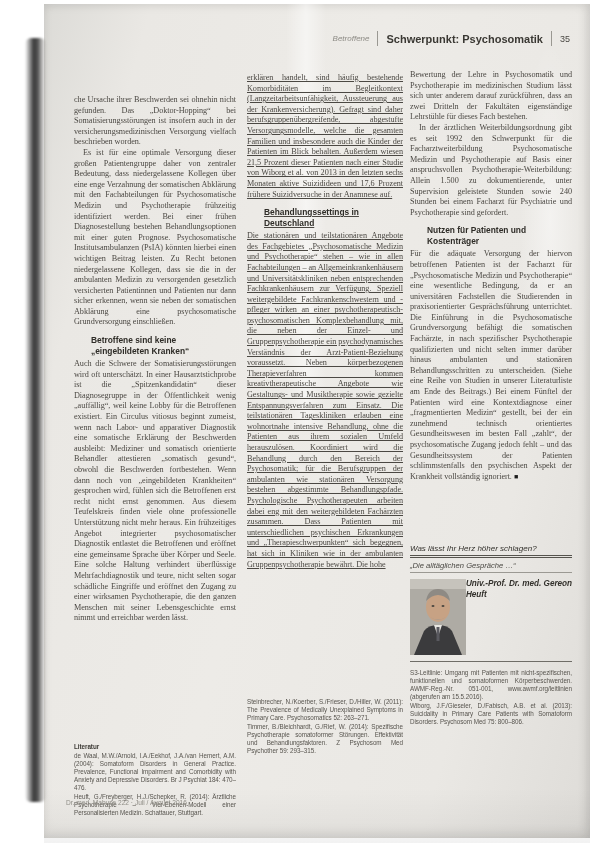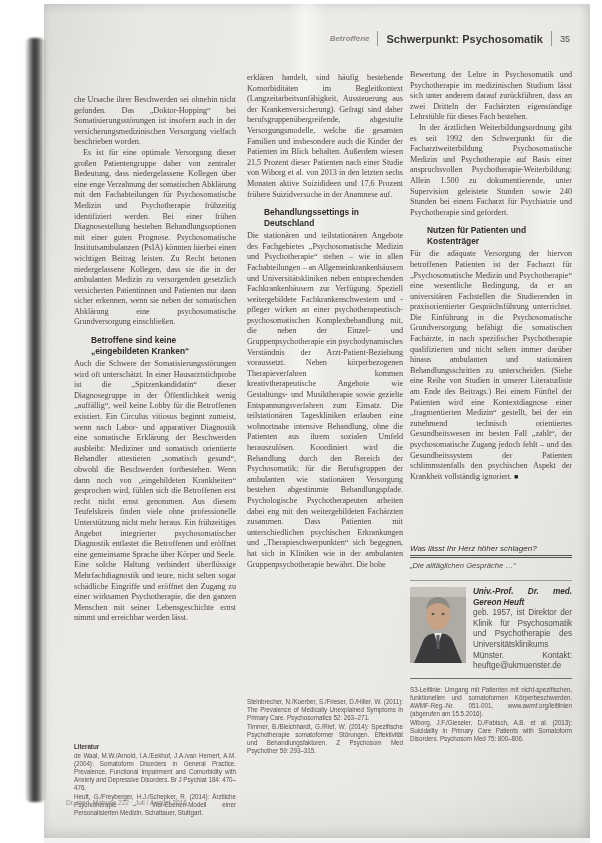--- a/index.html
+++ b/index.html
@@ -24,34 +24,34 @@
   .sheen2{position:absolute;left:520px;top:40px;width:60px;height:360px;
     background:radial-gradient(closest-side, rgba(255,255,255,0.45), rgba(255,255,255,0));}
   .shade-bottom{position:absolute;left:44px;bottom:0;width:546px;height:55px;
     background:linear-gradient(to bottom, rgba(0,0,0,0), rgba(0,0,0,0.05));}
 
   
   .runhead{
     position:absolute;top:31px;right:32px;display:flex;align-items:center;gap:8px;
     font-family:"Liberation Sans", sans-serif;
   }
-  .runhead .rubric{font-size:8px;font-style:italic;color:#8d8b85;font-weight:bold;}
+  .runhead .rubric{font-size:8px;font-style:italic;color:#8d8b85;}
   .runhead .divider{width:1px;height:15px;background:#9a9892;}
   .runhead .section{font-size:11px;font-weight:bold;color:#3a3833;}
   .runhead .pagenum{font-size:9px;color:#4a4843;}
 
   
   .article{position:absolute;left:74px;top:0;width:498px;height:843px;filter:blur(0.25px);}
   .col{position:absolute;color:#4b4843;}
   .col1{left:0;  top:95px;width:162px;height:712px;}
   .col2{left:173px;top:73px;width:156px;height:734px;}
   .col3{left:336px;top:70px;width:162px;height:737px;}
   .colbody{overflow:hidden;}
   .col1 .colbody{height:642px;}
-  .col2 .colbody{height:618px;}
+  .col2 .colbody{height:618px;text-decoration:underline;}
   .col3 .colbody{height:437px;}
   .col p{
     margin:0;font-size:8.2px;line-height:10.6px;text-align:justify;
     letter-spacing:-0.05px;hyphens:auto;
   }
   .col p.indent{text-indent:9px;}
   h3.xhead{
     margin:7px 0 3px 0;font-family:"Liberation Sans", sans-serif;
     font-size:8.4px;line-height:10.5px;font-weight:bold;color:#2e2c27;padding-left:17px;
   }
@@ -69,23 +69,23 @@
   .authorbox{
     margin-top:37px;font-family:"Liberation Sans", sans-serif;color:#46443f;
     border-bottom:1px solid #6f6d67;padding-bottom:6px;
   }
   .authorbox .boxtitle{
     font-size:8px;font-weight:normal;font-style:italic;color:#33312c;
     padding-bottom:2px;border-bottom:3px double #55534d;margin-bottom:3px;
   }
   .authorbox .boxquote{
     font-size:7.6px;font-style:italic;color:#4a4843;
-    padding-bottom:10px;border-bottom:0.5px solid #9b9993;margin-bottom:6px;
+    padding-bottom:2px;border-bottom:0.5px solid #9b9993;margin-bottom:6px;
   }
-  .authorrow{display:flex;gap:7px;}
+  .authorrow{display:flex;}
   .photo{width:56px;height:76px;flex:0 0 auto;position:relative;overflow:hidden;
     background:linear-gradient(to bottom,#b9b6af,#a3a099);}
   .authortext{flex:1;}
   .authorname{font-size:7.2px;font-style:italic;font-weight:bold;color:#33312c;line-height:9px;margin:0 0 2px 0;}
   .authorbio{font-size:6.6px;line-height:8.4px;color:#52504a;margin:0;text-align:left;}
 
   
   .footer{
     position:absolute;left:66px;top:799px;
     font-family:"Liberation Sans", sans-serif;font-size:6.6px;color:#8f8d86;
@@ -131,21 +131,21 @@
       <p>Die stationären und teilstationären Angebote des Fachgebietes „Psychosomatische Medizin und Psychotherapie“ stehen – wie in allen Fachabteilungen – an Allgemeinkrankenhäusern und Universitätskliniken neben entsprechenden Fachkrankenhäusern zur Verfügung. Speziell weitergebildete Fachkrankenschwestern und -pfleger wirken an einer psychotherapeutisch-psychosomatischen Komplexbehandlung mit, die neben der Einzel- und Gruppenpsychotherapie ein psychodynamisches Verständnis der Arzt-Patient-Beziehung voraussetzt. Neben körperbezogenen Therapieverfahren kommen kreativtherapeutische Angebote wie Gestaltungs- und Musiktherapie sowie gezielte Entspannungsverfahren zum Einsatz. Die teilstationären Tageskliniken erlauben eine wohnortnahe intensive Behandlung, ohne die Patienten aus ihrem sozialen Umfeld herauszulösen. Koordiniert wird die Behandlung durch den Bereich der Psychosomatik; für die Berufsgruppen der ambulanten wie stationären Versorgung bestehen abgestimmte Behandlungspfade. Psychologische Psychotherapeuten arbeiten dabei eng mit den weitergebildeten Fachärzten zusammen. Dass Patienten mit unterschiedlichen psychischen Erkrankungen und „Therapieschwerpunkten“ sich begegnen, hat sich in Kliniken wie in der ambulanten Gruppenpsychotherapie bewährt. Die hohe</p>
     </div>
     <div class="lit">
       <p>Steinbrecher, N./Koerber, S./Frieser, D./Hiller, W. (2011): The Prevalence of Medically Unexplained Symptoms in Primary Care. Psychosomatics 52: 263–271.</p>
       <p>Timmer, B./Bleichhardt, G./Rief, W. (2014): Spezifische Psychotherapie somatoformer Störungen. Effektivität und Behandlungsfaktoren. Z Psychosom Med Psychother 59: 293–315.</p>
     </div>
   </div>
 
   <div class="col col3">
     <div class="colbody">
-      <p>Bewertung der Lehre in Psychosomatik und Psychotherapie im medizinischen Studium lässt sich unter anderem darauf zurückführen, dass an zwei Dritteln der Fachärzten eigenständige Lehrstühle für dieses Fach bestehen.</p>
+      <p>Bewertung der Lehre in Psychosomatik und Psychotherapie im medizinischen Studium lässt sich unter anderem darauf zurückführen, dass an zwei Dritteln der Fakultäten eigenständige Lehrstühle für dieses Fach bestehen.</p>
       <p class="indent">In der ärztlichen Weiterbildungsordnung gibt es seit 1992 den Schwerpunkt für die Facharztweiterbildung Psychosomatische Medizin und Psychotherapie auf Basis einer anspruchsvollen Psychotherapie-Weiterbildung: Allein 1.500 zu dokumentierende, unter Supervision geleistete Stunden sowie 240 Stunden bei einem Facharzt für Psychiatrie und Psychotherapie sind gefordert.</p>
       <h3 class="xhead">Nutzen für Patienten und Kostenträger</h3>
       <p><span>Für die adäquate Versorgung der hiervon betroffenen Patienten ist der Facharzt für „Psychosomatische Medizin und Psychotherapie“ eine wesentliche Bedingung, da er an universitären Fachstellen die Studierenden in praxisorientierter Gesprächsführung unterrichtet. Die Einführung in die Psychosomatische Grundversorgung befähigt die somatischen Fachärzte, in nach spezifischer Psychotherapie qualifizierten und nicht selten immer darüber hinaus ambulanten und stationären Behandlungsschritten zu unterscheiden. (Siehe eine Reihe von Studien in unserer Literaturliste am Ende des Beitrags.) Bei einem Fünftel der Patienten wird eine Kontextdiagnose einer „fragmentierten Medizin“ gestellt, bei der ein zunehmend technisch orientiertes Gesundheitswesen im besten Fall „zahlt“, der psychosomatische Zugang jedoch fehlt – und das Gesundheitssystem der Patienten schlimmstenfalls den psychischen Aspekt der Krankheit vollständig ignoriert.</span>
         <span class="endmark">■</span></p>
     </div>
 
     <div class="authorbox">
       <div class="boxtitle">Was lässt Ihr Herz höher schlagen?</div>
       <div class="boxquote">„Die alltäglichen Gespräche …“</div>
       <div class="authorrow">
@@ -158,21 +158,20 @@
             <rect x="26.5" y="48" width="3" height="14" fill="#5a5a60"></rect>
             <ellipse cx="28" cy="28" rx="12" ry="15" fill="#c7a284"></ellipse>
             <path d="M16 22 Q18 10 28 10 Q38 10 40 22 Q34 16 28 16 Q22 16 16 22 Z" fill="#8e8a84"></path>
             <path d="M20 38 Q28 43 36 38 Q32 41 28 41 Q24 41 20 38 Z" fill="#9b9792"></path>
             <ellipse cx="23" cy="27" rx="1.5" ry="1" fill="#4a4640"></ellipse>
             <ellipse cx="33" cy="27" rx="1.5" ry="1" fill="#4a4640"></ellipse>
           </svg>
         </div>
         <div class="authortext">
           <p class="authorname">Univ.-Prof. Dr. med. Gereon Heuft</p>
-          <p class="authorbio">geb. 1957, ist Direktor der Klinik für Psychosomatik und Psychotherapie des Universitätsklinikums Münster. Kontakt: heuftge@ukmuenster.de</p>
         </div>
       </div>
     </div>
 
     <div class="lit">
       <p>S3-Leitlinie: Umgang mit Patienten mit nicht-spezifischen, funktionellen und somatoformen Körperbeschwerden. AWMF-Reg.-Nr. 051-001, www.awmf.org/leitlinien (abgerufen am 15.5.2016).</p>
       <p>Wiborg, J.F./Gieseler, D./Fabisch, A.B. et al. (2013): Suicidality in Primary Care Patients with Somatoform Disorders. Psychosom Med 75: 800–806.</p>
     </div>
   </div>
 </div>

